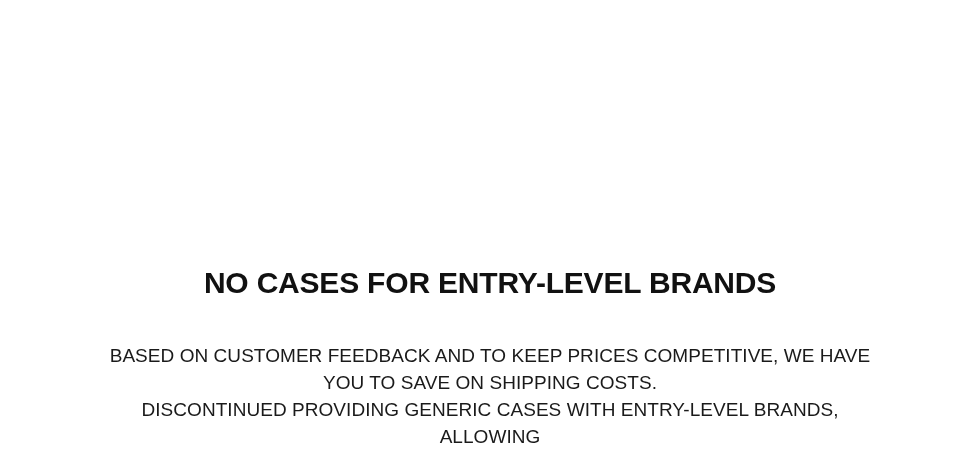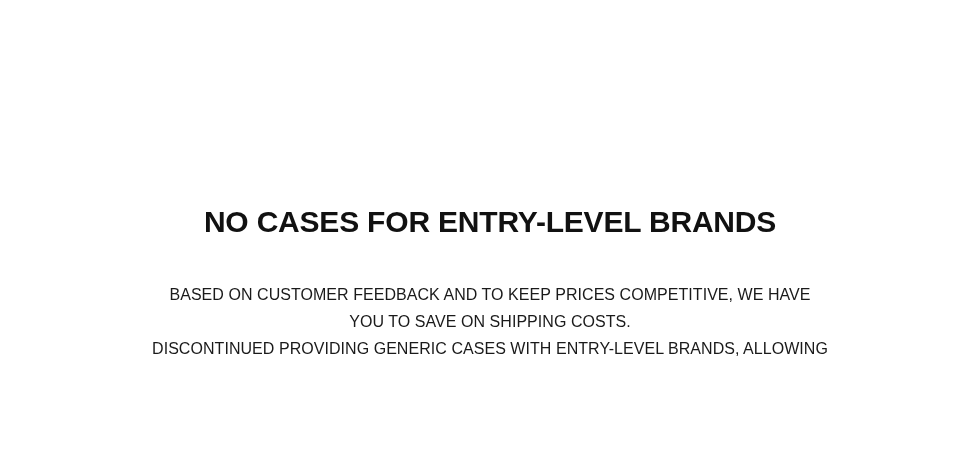--- a/index.html
+++ b/index.html
@@ -16,21 +16,21 @@
   }
 
   .banner {
     width: 980px;
     height: 450px;
     box-sizing: border-box;
     background: #ffffff;
     display: flex;
     flex-direction: column;
     align-items: center;
-    justify-content: center;
+    justify-content: flex-end;
     padding-top: 116px;
   }
 
   .banner-heading {
     margin: 0;
     font-family: "Liberation Sans", sans-serif;
     font-size: 30px;
     font-weight: 700;
     line-height: 1.2;
     letter-spacing: -0.2px;
@@ -38,21 +38,21 @@
     text-align: center;
     text-transform: uppercase;
     white-space: nowrap;
   }
 
   .banner-body {
     margin: 0;
     padding-top: 41px;
     width: 800px;
     font-family: "Liberation Sans", sans-serif;
-    font-size: 16px;
+    font-size: 19px;
     font-weight: 400;
     line-height: 27px;
     letter-spacing: 0.05px;
     color: #1a1a1a;
     text-align: center;
     text-transform: uppercase;
   }
 
   .body-line {
     display: block;

